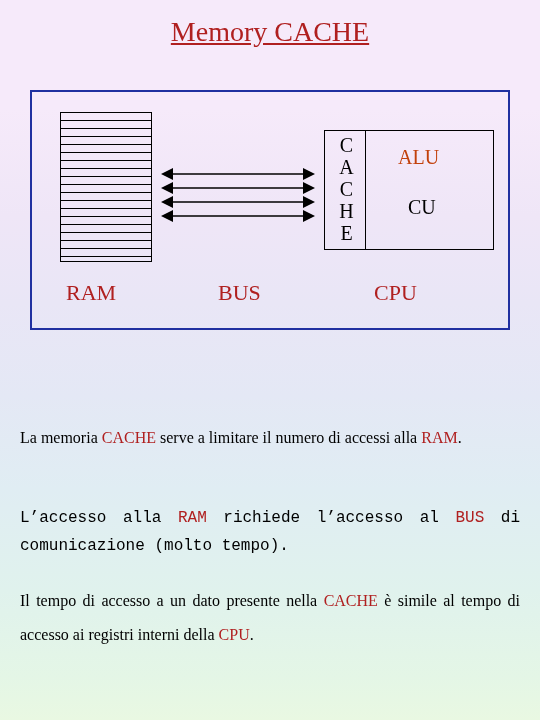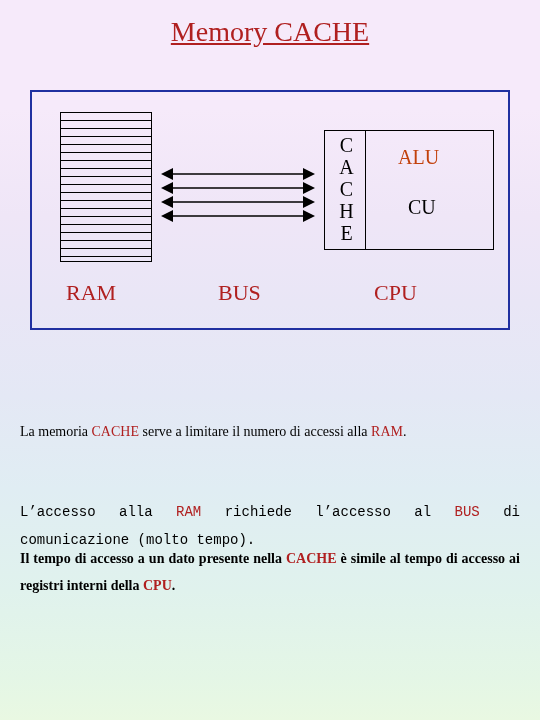--- a/index.html
+++ b/index.html
@@ -142,27 +142,28 @@
     left: 126px;
     width: 160px;
     height: 56px;
   }
 
   
   .para {
     position: absolute;
     left: 20px;
     width: 500px;
-    font-size: 14px;
+    font-size: 16px;
     color: #000;
     text-align: justify;
+    margin-top: 6px;
   }
   .p1 { top: 418px; line-height: 28px; }
   .p2 { top: 498px; line-height: 28px; font-family: Liberation Mono, monospace; }
-  .p3 { top: 545px; line-height: 27px; font-weight: bold; }
+  .p3 { top: 578px; line-height: 34px; }
 
   .red { color: #b02020; }
 </style>
 </head>
 <body>
 
 <div class="page">
 
   <div class="title">Memory CACHE</div>
 

